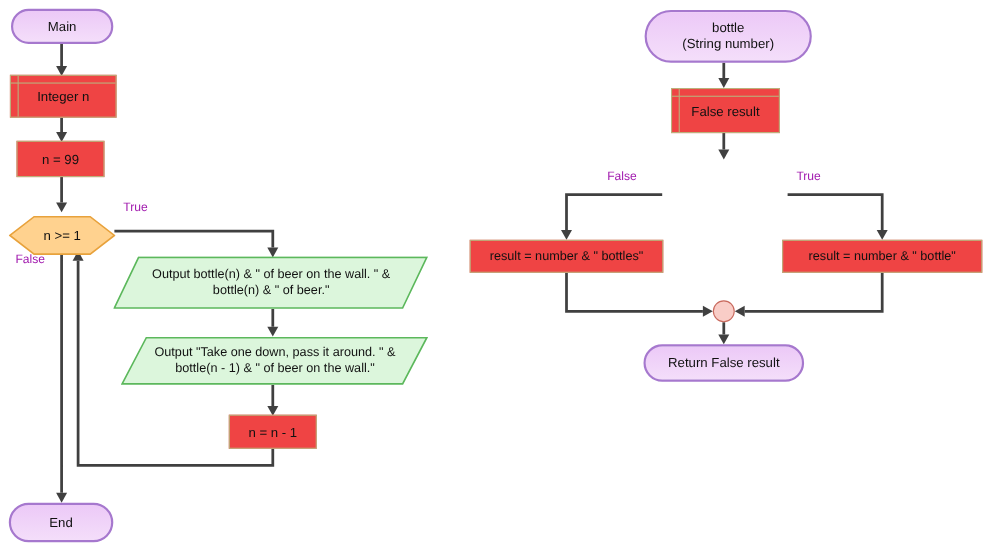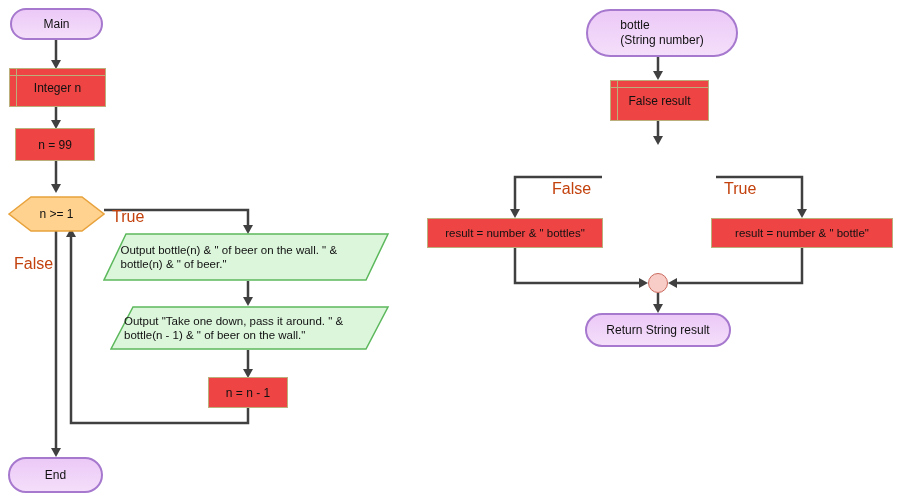--- a/index.html
+++ b/index.html
@@ -1,35 +1,35 @@
 <!DOCTYPE html>
 <html><head>
 <meta charset="utf-8">
 <style>
   html,body{margin:0;padding:0;background:#ffffff;}
   body{font-family:"Liberation Sans", sans-serif; color:#111;}
   #canvas{position:relative;width:900px;height:500px;background:#ffffff;overflow:hidden;}
   .layer{position:absolute;inset:0;}
   svg.connectors{position:absolute;left:0;top:0;width:900px;height:500px;}
   .node{position:absolute;display:flex;align-items:center;justify-content:center;
-        font-size:12px;line-height:14px;text-align:left;box-sizing:border-box;}
+        font-size:12px;line-height:14px;text-align:center;box-sizing:border-box;}
   .node > span{position:relative;z-index:2;display:block;}
   .node svg.shape{position:absolute;left:0;top:0;width:100%;height:100%;z-index:1;}
   .terminal{background:linear-gradient(to bottom,#ecc9f7,#f4defa);
             border:2px solid #a678ce;border-radius:18px;}
   .yellowbox{background:#ef4444;border:1.5px solid #bbb07c;}
   .decl-top{position:absolute;left:0;right:0;top:6px;height:1px;background:#bbb07c;z-index:1;}
   .decl-left{position:absolute;top:0;bottom:0;left:6px;width:1px;background:#bbb07c;z-index:1;}
   .hex-fill{fill:#ffd28f;stroke:#e8a23c;stroke-width:1.5;}
   .par-fill{fill:#dcf6dc;stroke:#5cb85c;stroke-width:1.5;}
   .dia-fill{fill:#f9cfca;stroke:#d5796b;stroke-width:1.5;}
   .par-text{width:252px;font-size:11.5px;line-height:14px;}
   .merge-circle{position:absolute;width:20px;height:20px;border-radius:50%;
                 background:#f9cdc7;border:1.5px solid #c96a5e;box-sizing:border-box;}
-  .branch-label{position:absolute;font-size:16px;color:#c2410c;z-index:3;margin-top:25px;}
+  .branch-label{position:absolute;font-size:11px;color:#a21caf;z-index:3;}
   .flowline{stroke:#404040;stroke-width:2.5;fill:none;}
   .arrowhead{fill:#404040;stroke:none;}
   .two-line{line-height:15px;}
 </style>
 </head>
 <body>
 
 <div id="canvas">
 
   <svg class="connectors">
@@ -128,17 +128,17 @@
       <span style="font-size:11.5px;">result = number &amp; " bottles"</span>
     </div>
 
     <div class="node yellowbox" style="left:711px;top:218px;width:182px;height:30px;">
       <span style="font-size:11.5px;">result = number &amp; " bottle"</span>
     </div>
 
     <div class="merge-circle" style="left:648px;top:273px;"></div>
 
     <div class="node terminal" style="left:585px;top:313px;width:146px;height:34px;border-radius:17px;">
-      <span>Return String result</span>
+      <span>Return False result</span>
     </div>
   </div>
 
 </div>
 
 </body></html>

